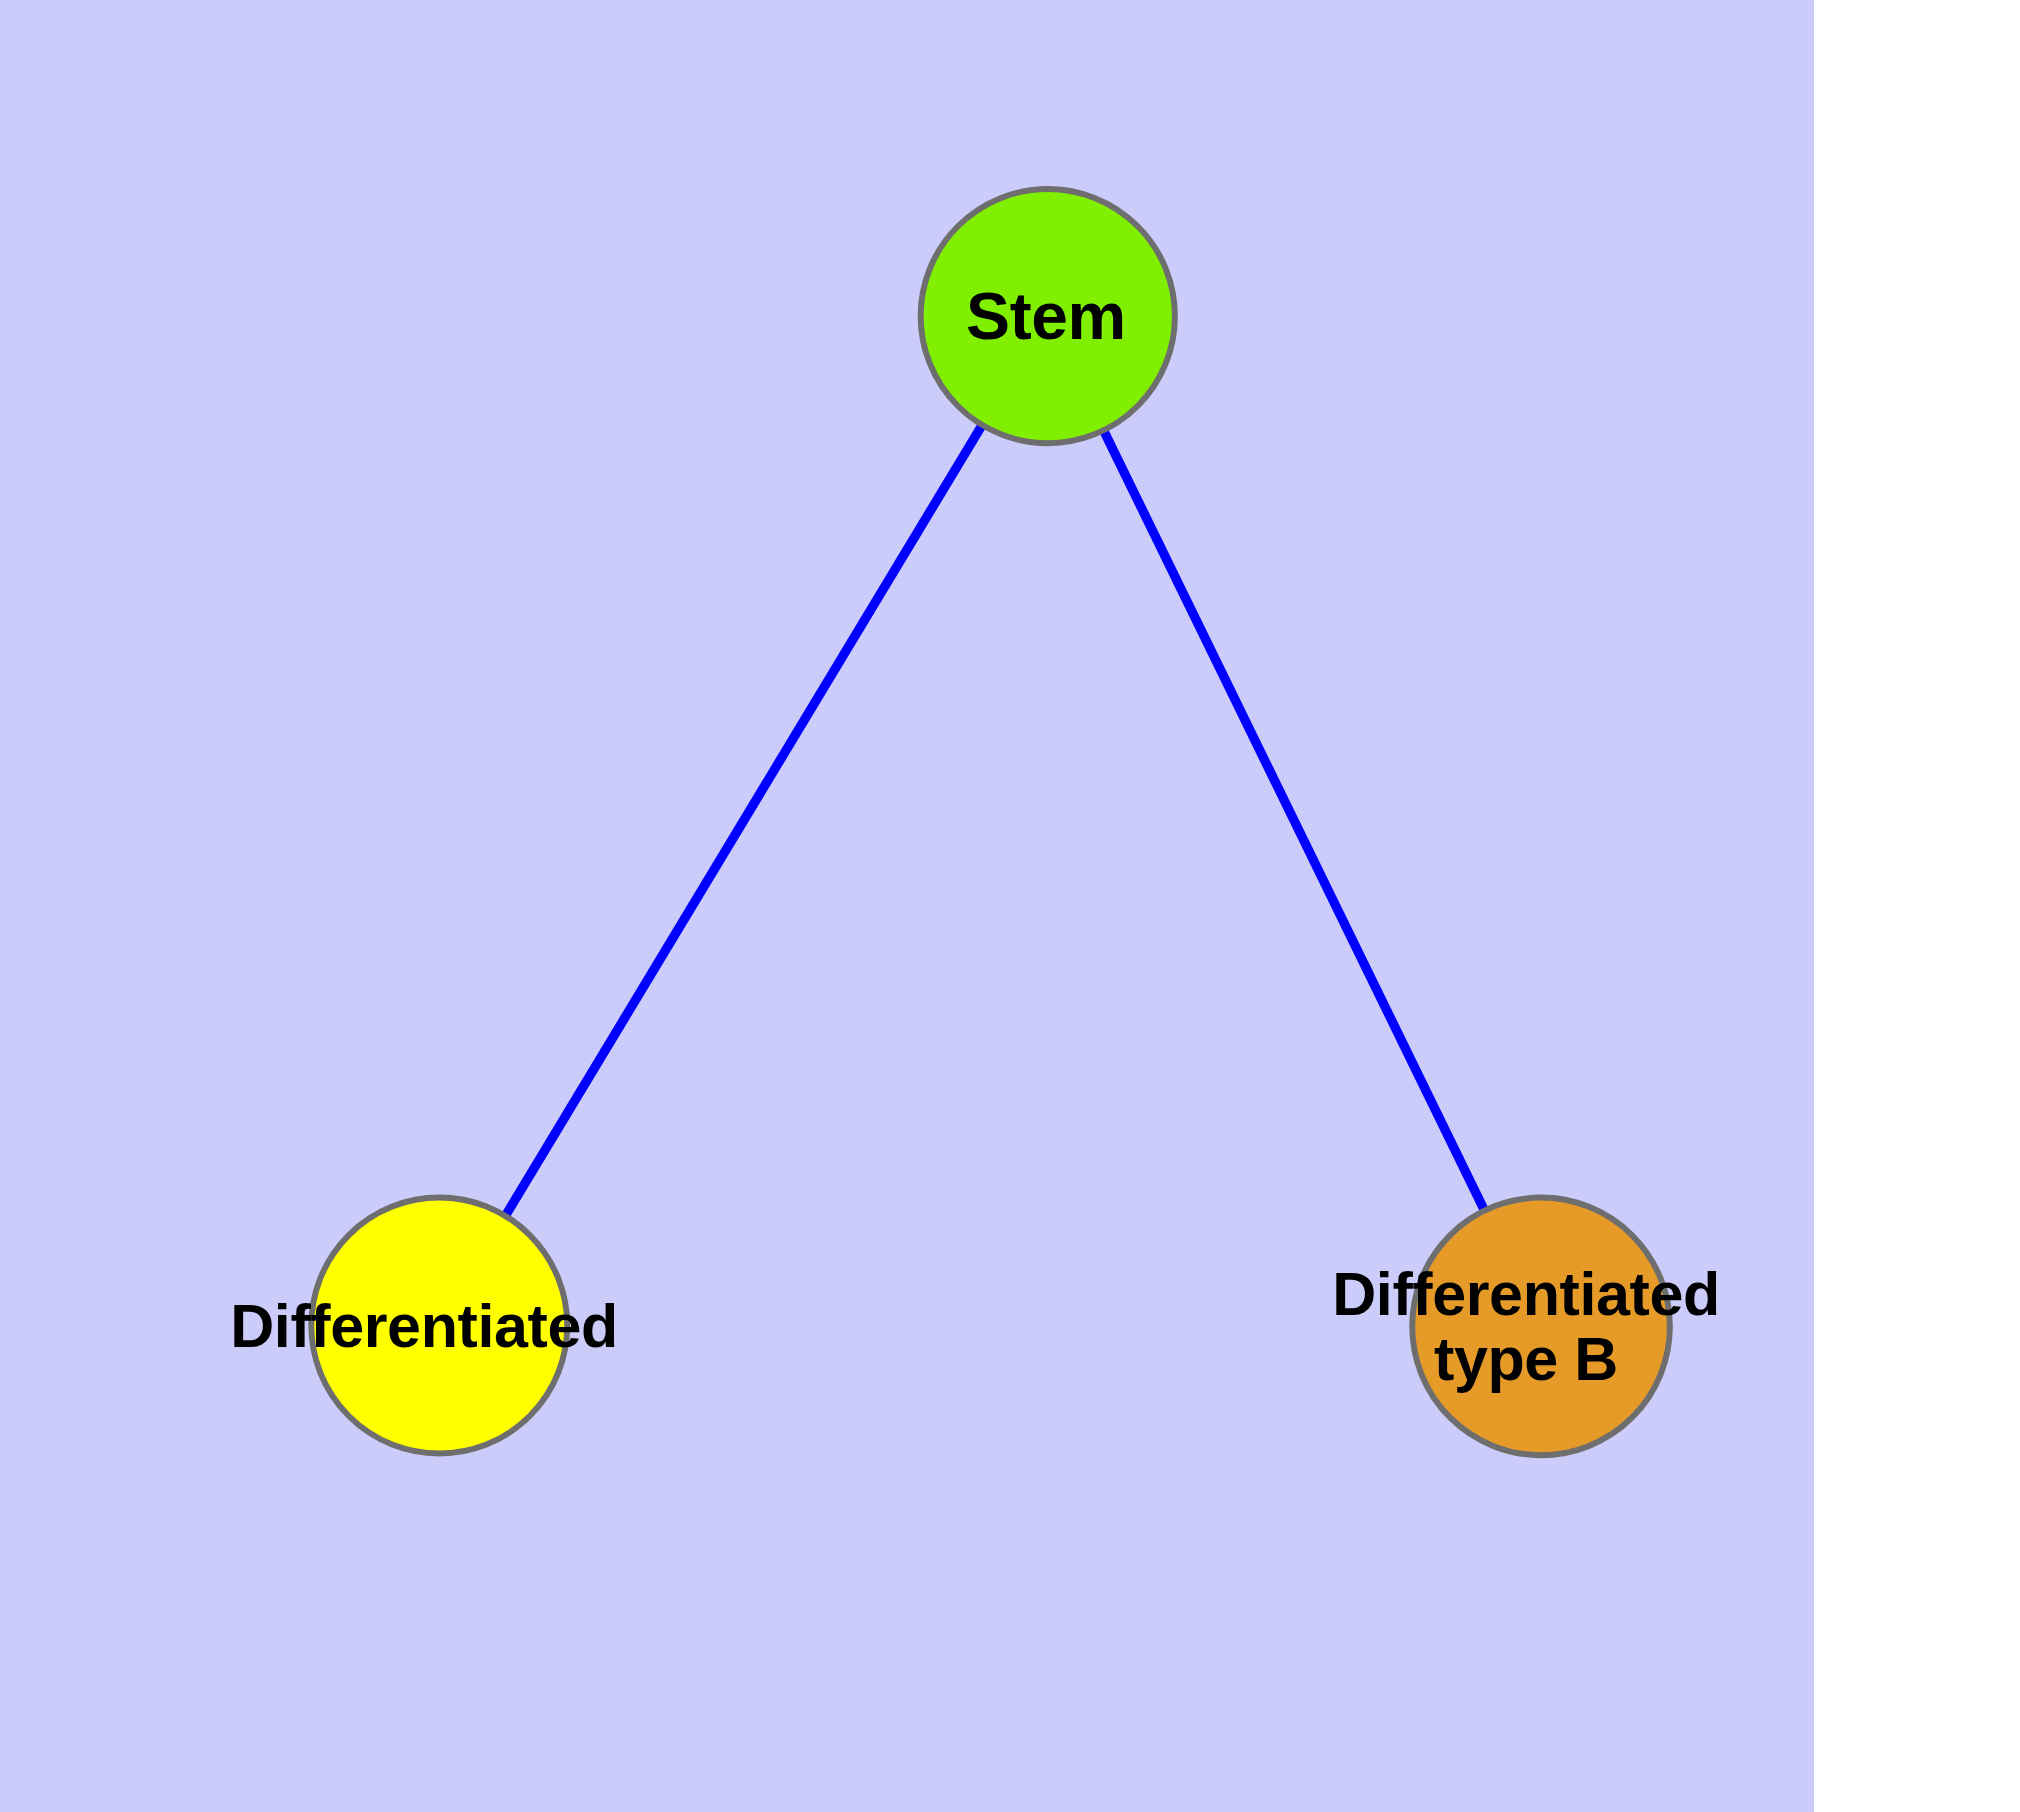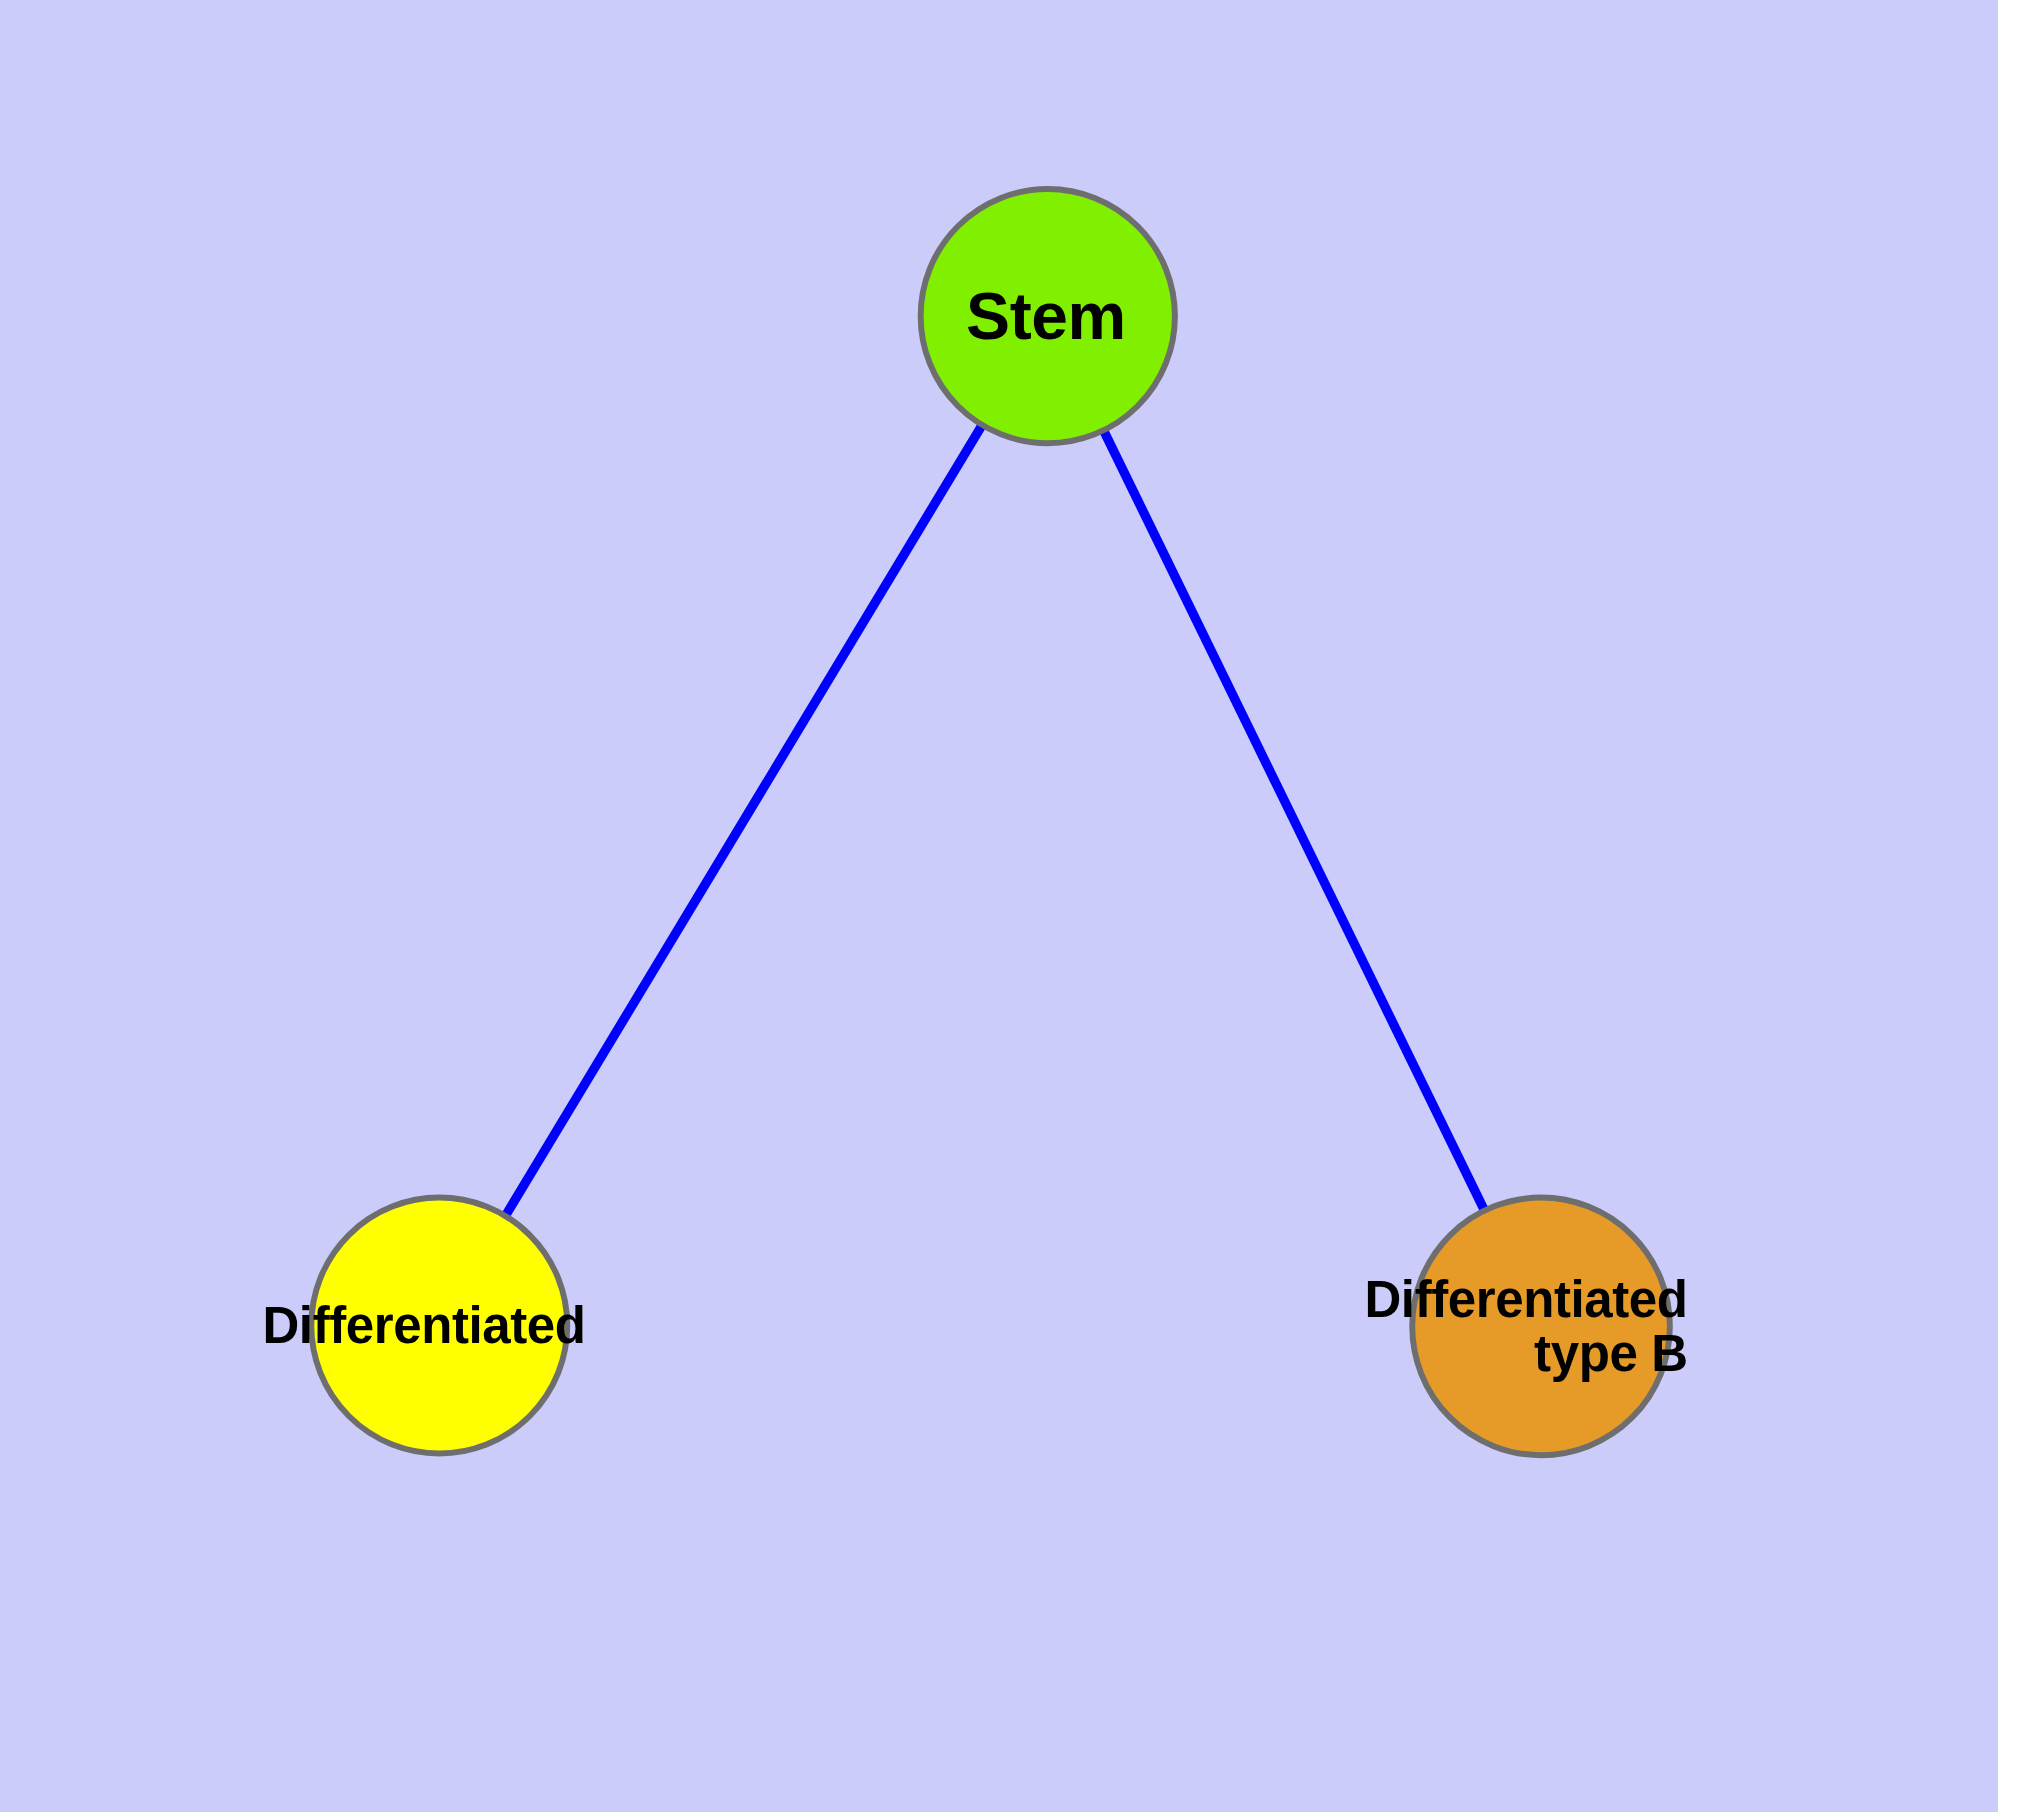--- a/index.html
+++ b/index.html
@@ -2,21 +2,21 @@
 <html style="font-size:13.6px"><head>
 <meta charset="utf-8">
 <style>
   html, body {
     margin: 0;
     padding: 0;
     background: #ffffff;
   }
   #canvas {
     position: relative;
-    width: 1998px;
+    width: 1814px;
     height: 1812px;
     overflow: hidden;
     font-family: "Liberation Sans", sans-serif;
   }
   #bg-rect {
     position: absolute;
     left: 0; top: 0;
     width: 2021px;
     height: 1812px;
     background: #ccccfa;
@@ -35,22 +35,21 @@
     white-space: pre;
     line-height: 1.06;
     letter-spacing: -0.4px;
     transform: translate(-50%, -50%);
     pointer-events: none;
   }
   .node-label.inner {
     font-size: 66px;
   }
   .node-label.outer {
-    font-size: 51px;
-    text-align: right;
+    font-size: 61px;
   }
 </style>
 </head>
 <body>
 
 <div id="canvas">
 
   <div id="bg-rect"></div>
 
   <svg id="graph-svg" viewBox="0 0 2384 2138" xmlns="http://www.w3.org/2000/svg">

